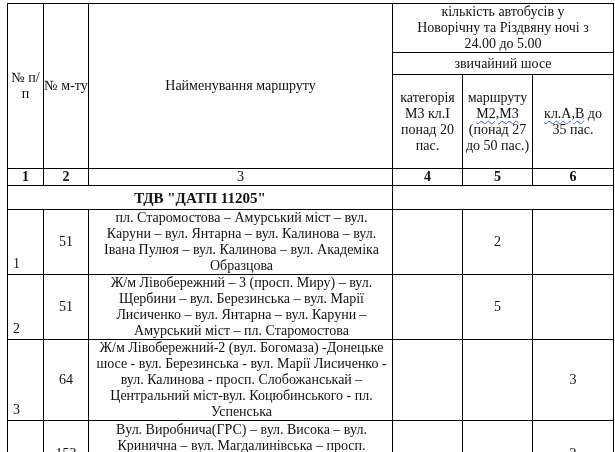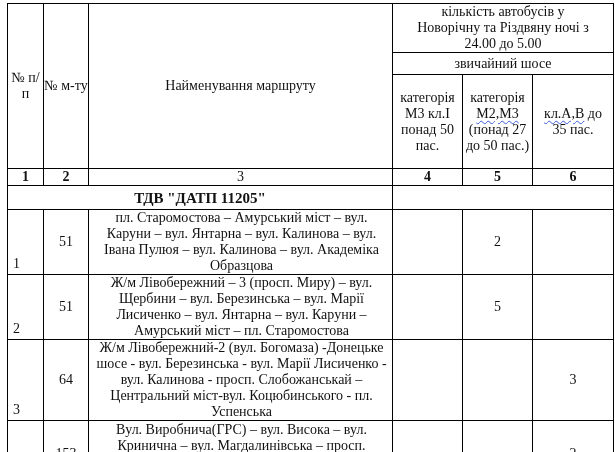--- a/index.html
+++ b/index.html
@@ -47,23 +47,23 @@
       <tr style="height:42px">
     <td rowspan="3" class="hdr-main">№ п/п</td>
     <td rowspan="3" class="hdr-main">№ м-ту</td>
     <td rowspan="3" class="hdr-main">Найменування маршруту</td>
     <td colspan="3" class="hdr-main" style="padding:0 23px;">кількість автобусів у Новорічну та Різдвяну ночі з 24.00 до 5.00</td>
   </tr>
   <tr style="height:22px">
     <td colspan="3" class="hdr-main">звичайний шосе</td>
   </tr>
   <tr style="height:94px">
-    <td class="cat">категорія М3 кл.І понад 50 пас.</td>
+    <td class="cat">категорія М3 кл.І понад 20 пас.</td>
     <td class="cat">
-      <span>категорія</span><br>
+      <span>маршруту</span><br>
       <span class="wavy">М2,М3</span><br>
       <span>(понад 27 до 50 пас.)</span>
     </td>
     <td class="cat" style="padding:0 4px;">
       <span class="wavy">кл.А,В</span><span> до 35 пас.</span>
     </td>
   </tr>
   <tr class="num-row">
     <td>1</td>
     <td>2</td>

